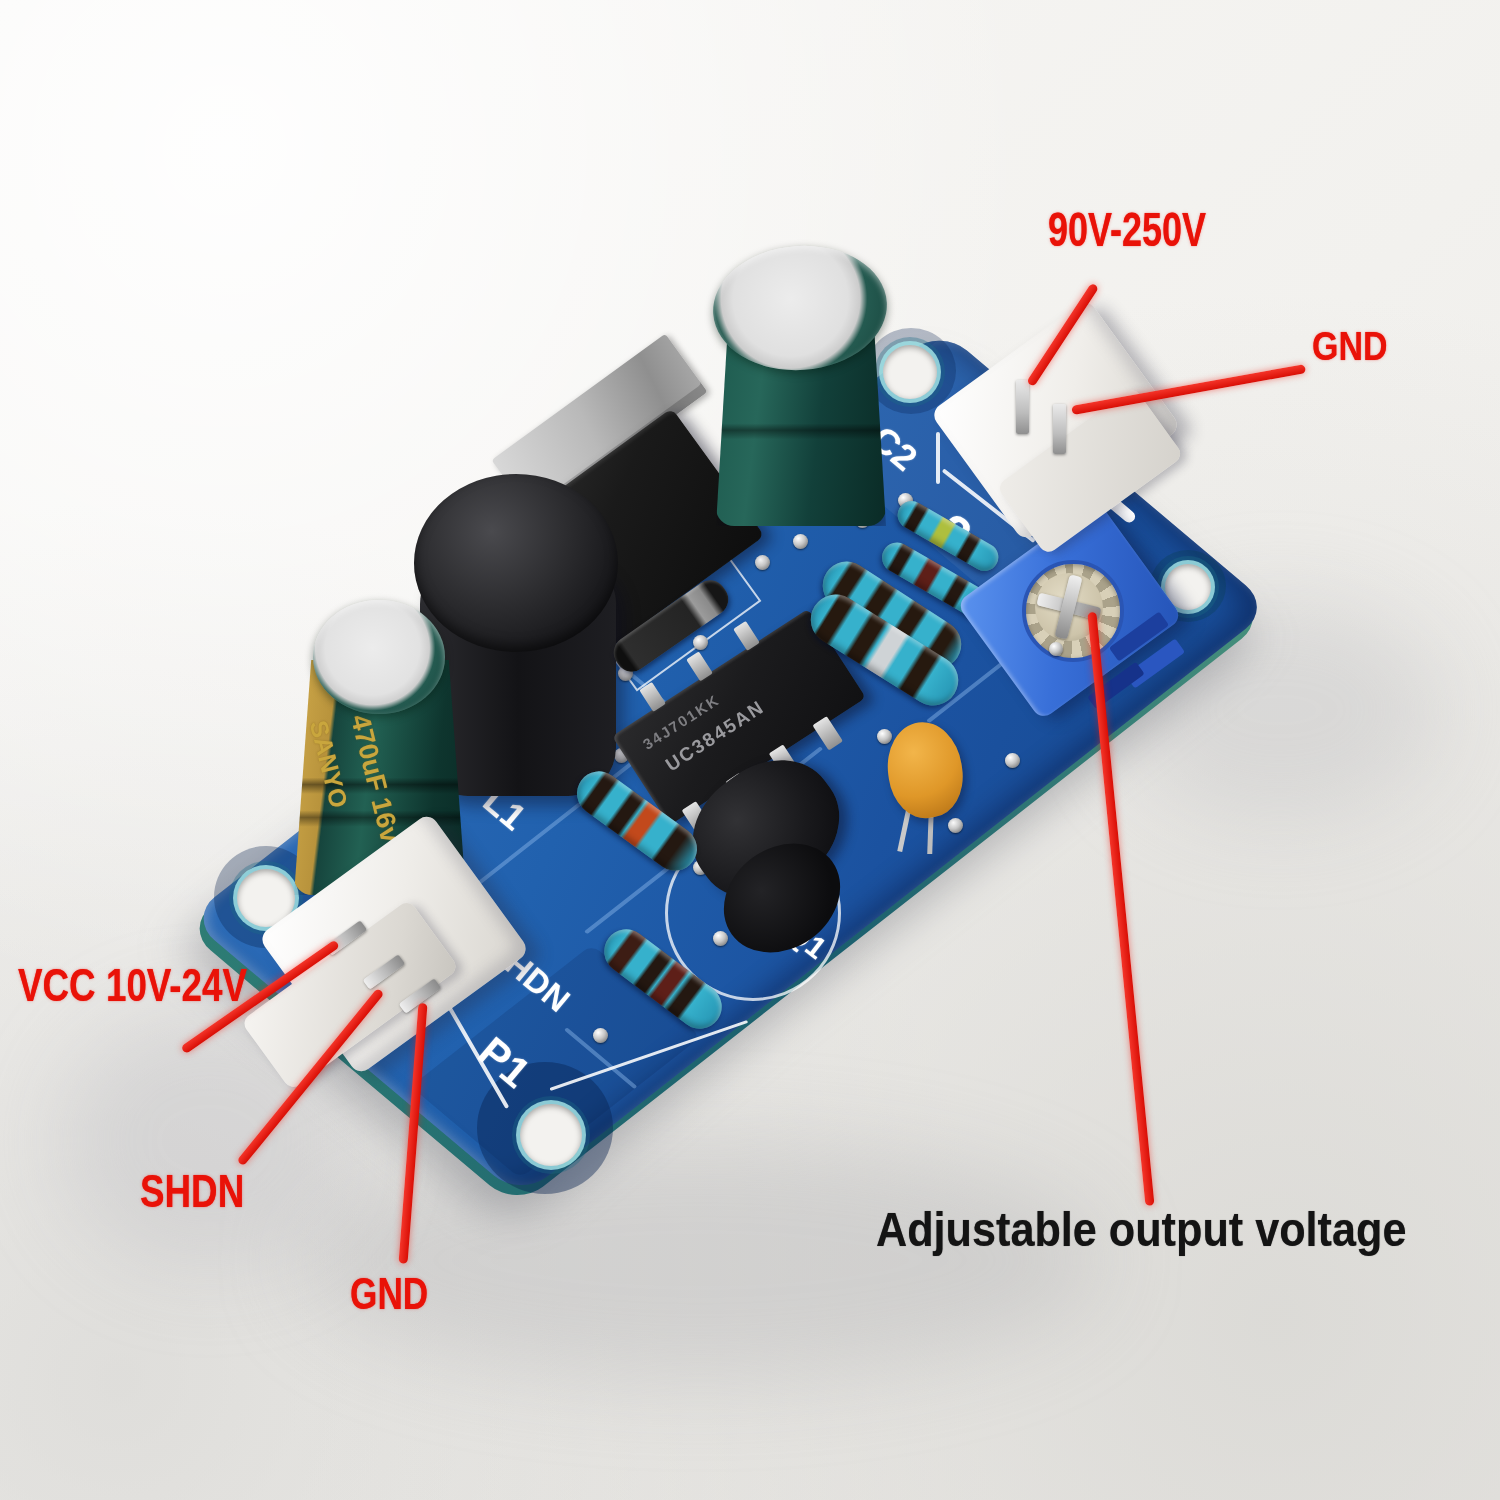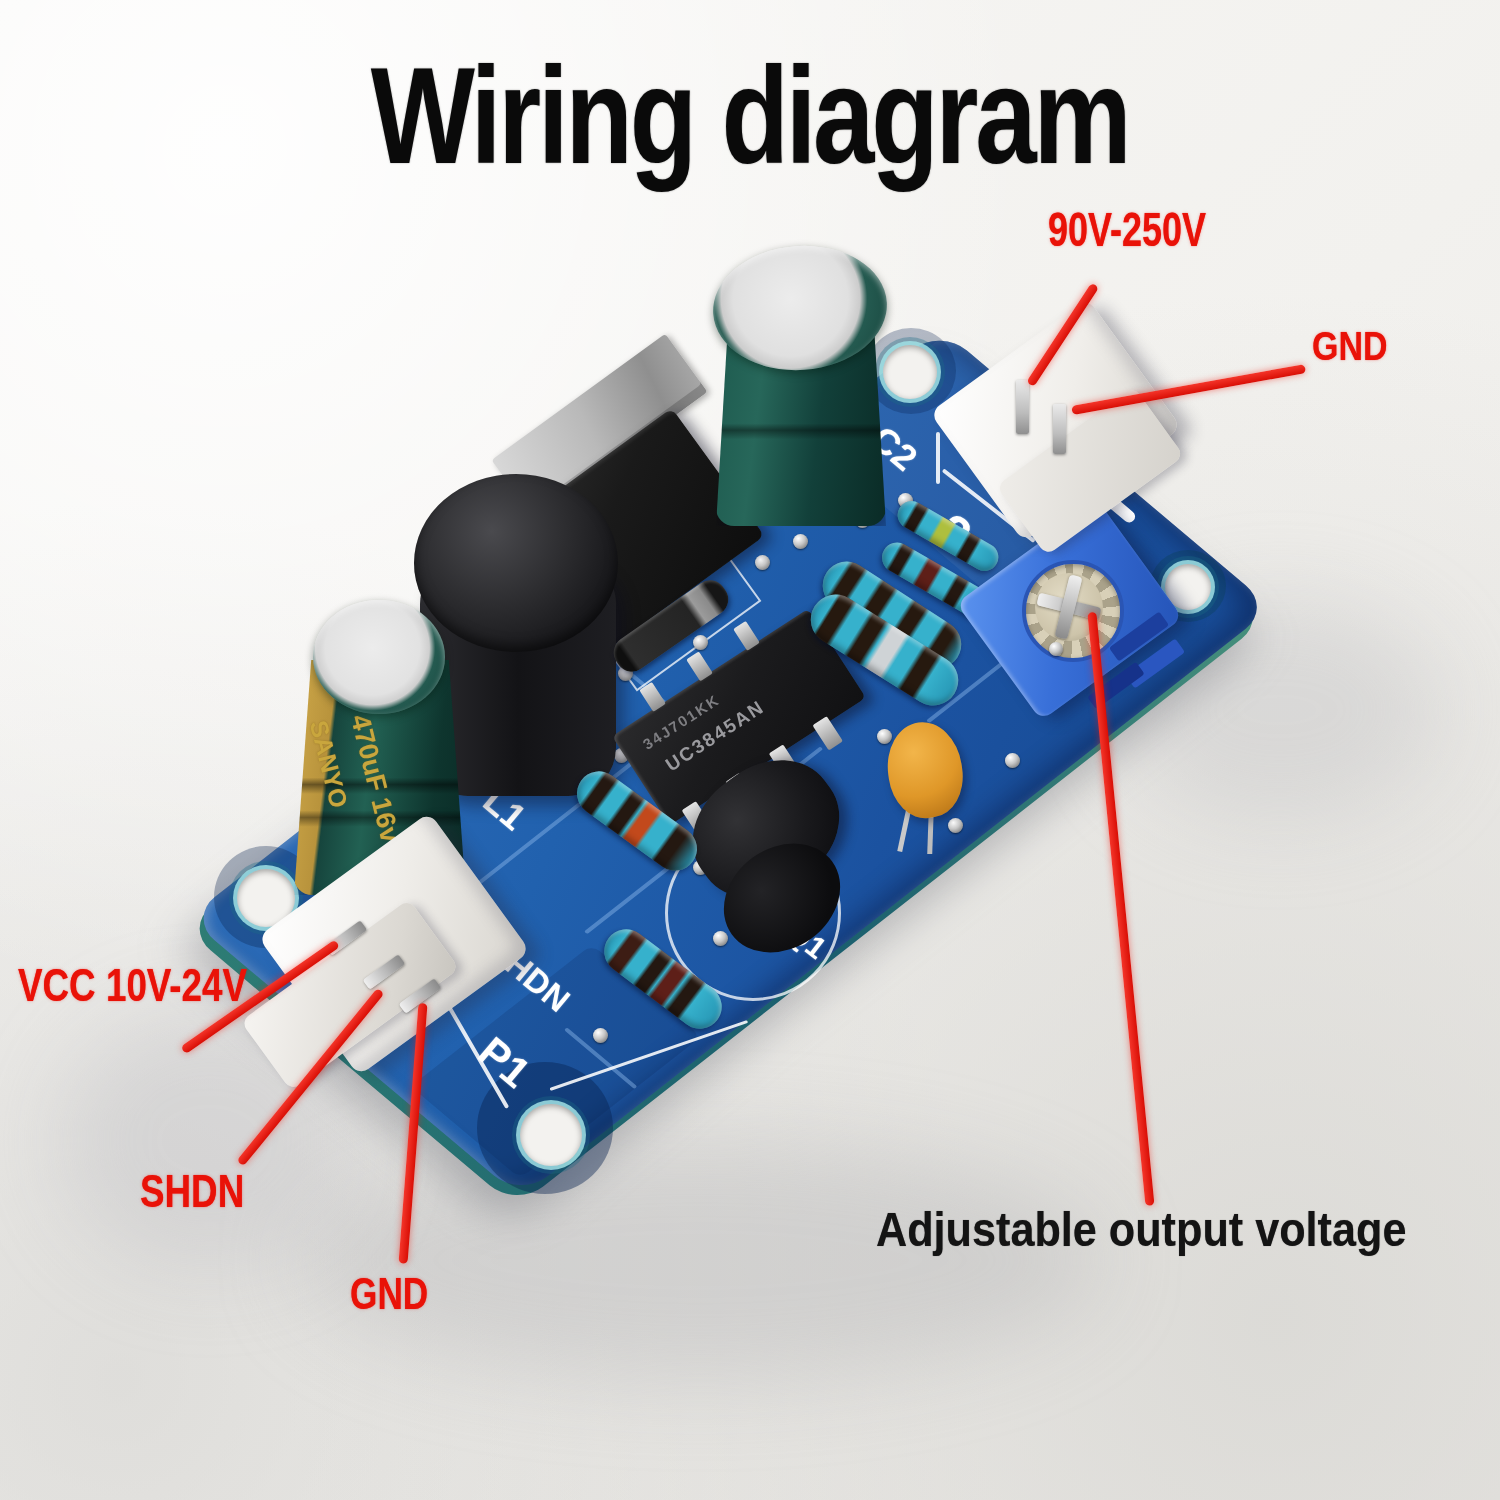--- a/index.html
+++ b/index.html
@@ -194,15 +194,14 @@
   <div class="rline" style="left:403px;top:1259px;width:261px;transform:rotate(-85.6deg);"></div>
   <div class="rline" style="left:1150px;top:1201px;width:596px;transform:rotate(-95.6deg);"></div>
 
   <div class="redlbl" style="left:1048px;top:206px;font-size:48px;transform:scaleX(.75);">90V-250V</div>
   <div class="redlbl" style="left:1312px;top:326px;font-size:40px;transform:scaleX(.85);">GND</div>
   <div class="redlbl" style="left:18px;top:962px;font-size:46px;transform:scaleX(.8);">VCC 10V-24V</div>
   <div class="redlbl" style="left:140px;top:1168px;font-size:46px;transform:scaleX(.8);">SHDN</div>
   <div class="redlbl" style="left:350px;top:1272px;font-size:44px;transform:scaleX(.8);">GND</div>
   <div class="blklbl" style="left:876px;top:1206px;font-size:48px;transform:scaleX(.9);">Adjustable output voltage</div>
 
-  <div id="title-wrap"><span>Wiring diagram</span></div>
 
 </div>
 
 </body></html>

